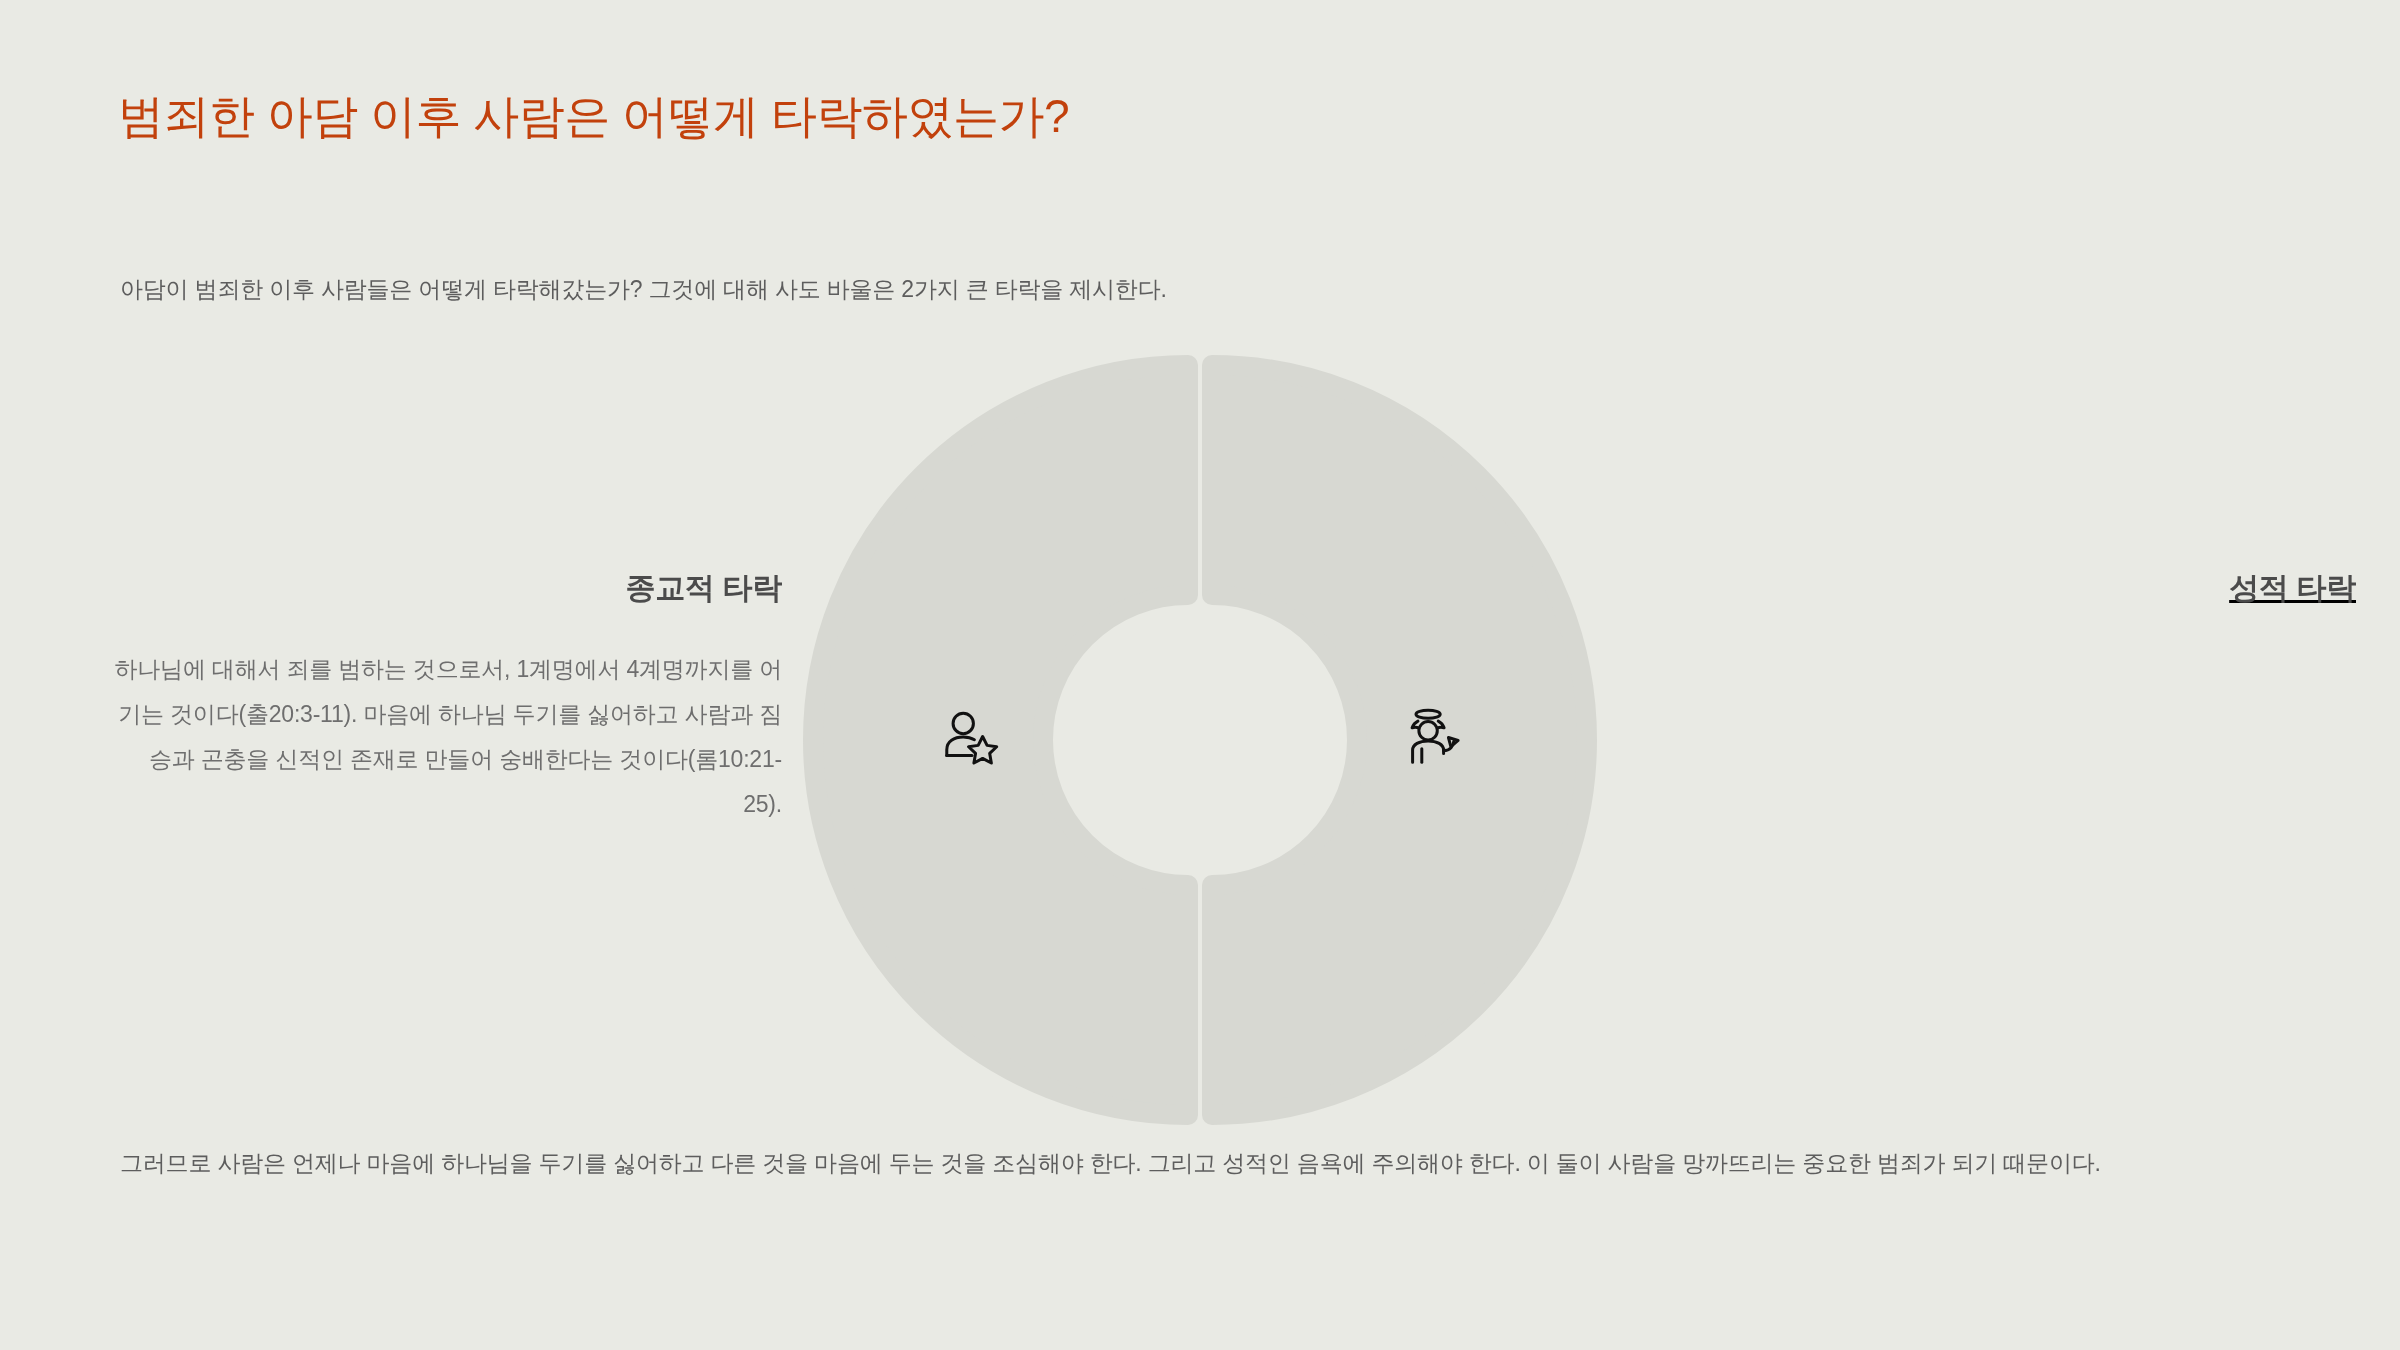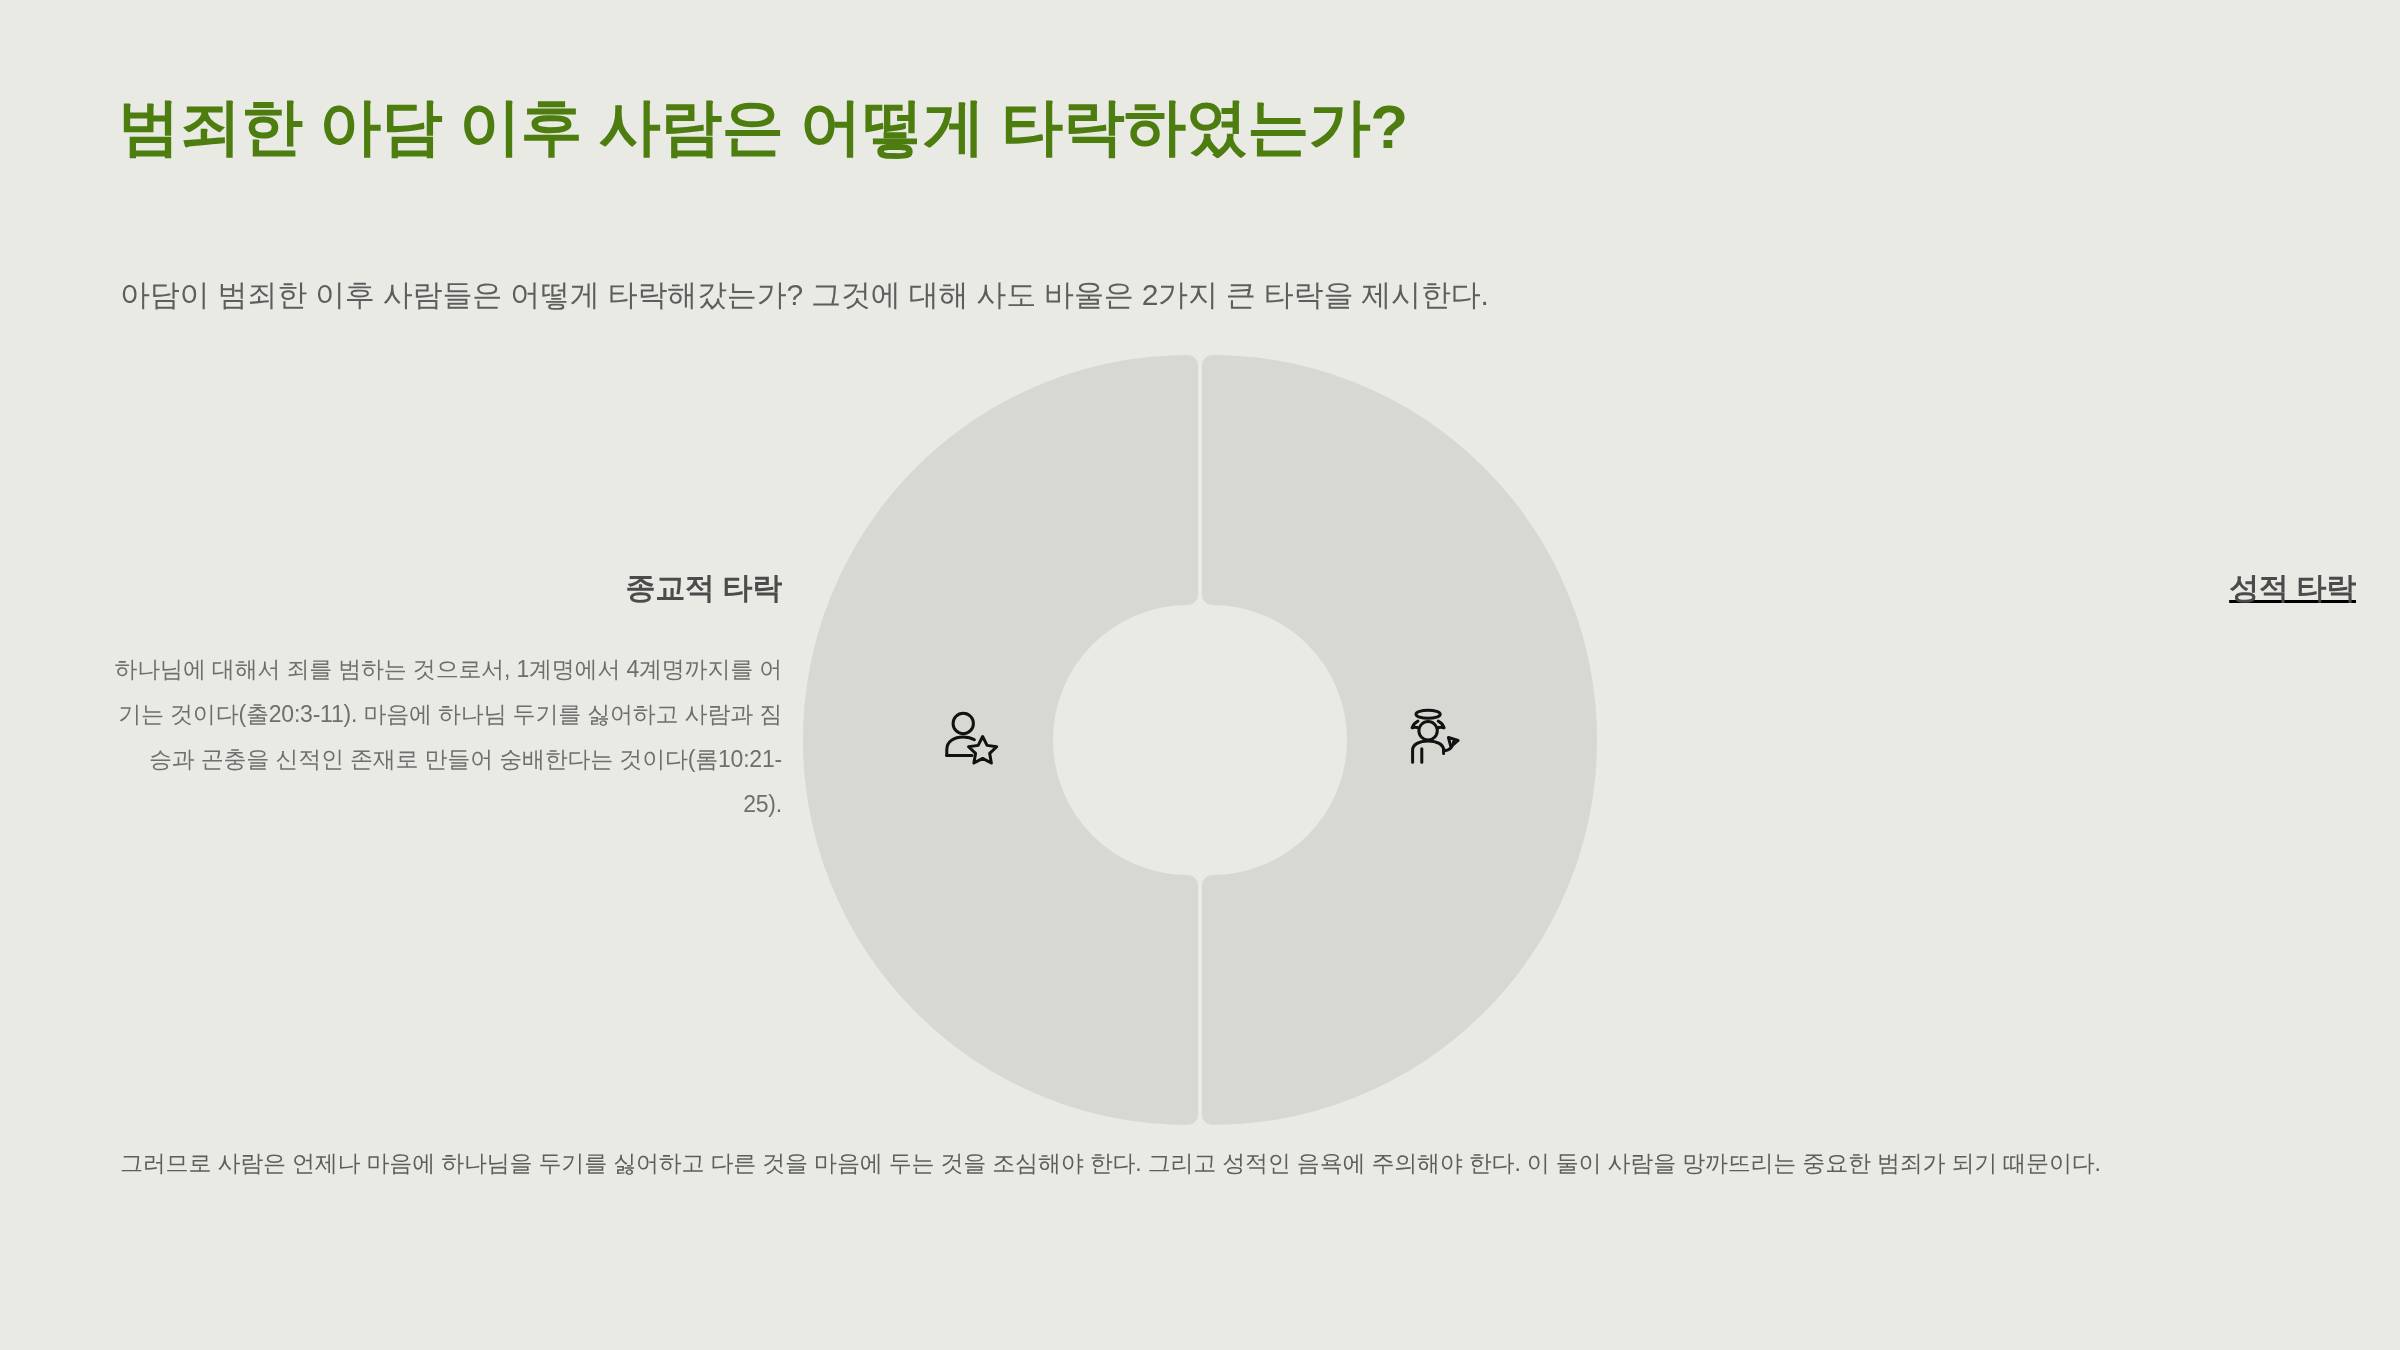--- a/index.html
+++ b/index.html
@@ -23,33 +23,33 @@
     width: 2400px;
     height: 1350px;
   }
 
   
   .title {
     position: absolute;
     left: 118px;
     top: 88px;
     width: 2160px;
-    font-size: 62px;
-    font-weight: bold;
-    color: #4d7c0f;
+    font-size: 46px;
+    font-weight: normal;
+    color: #c2410c;
     letter-spacing: -0.5px;
     line-height: 1.25;
   }
 
   .subtitle {
     position: absolute;
     left: 120px;
     top: 272px;
     width: 2100px;
-    font-size: 30px;
+    font-size: 23px;
     font-weight: 400;
     color: #5d5d5d;
     line-height: 1.5;
     letter-spacing: -0.2px;
   }
 
   
   .donut-wrap {
     position: absolute;
     left: 825px;

